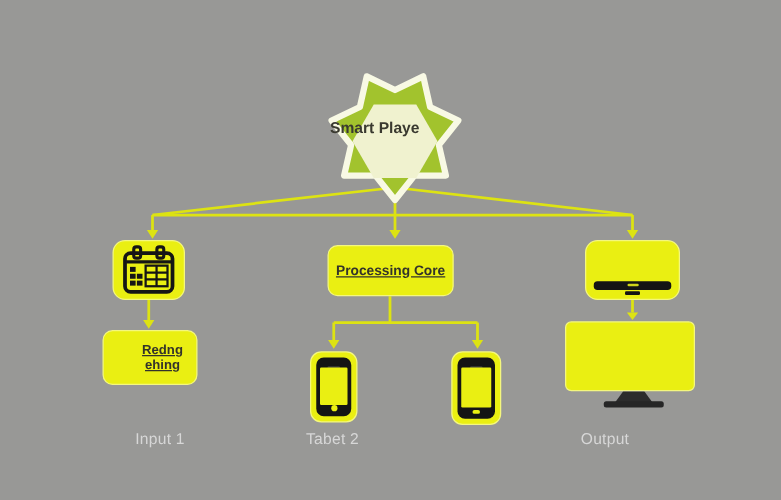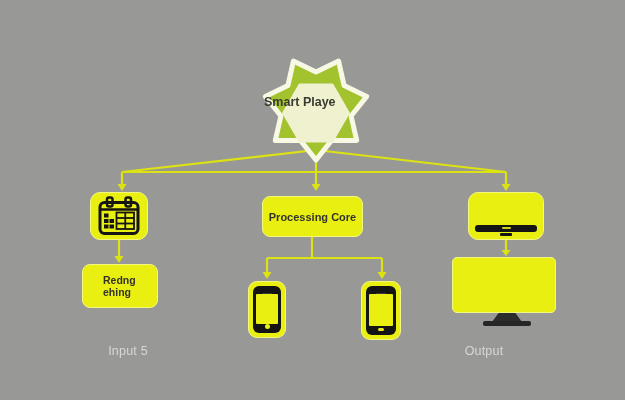--- a/index.html
+++ b/index.html
@@ -17,22 +17,23 @@
   .ybox{
     position:absolute;
     background:#eaef12;
     border:1px solid #f4f77e;
     box-sizing:border-box;
     display:flex;align-items:center;justify-content:center;
   }
   .node-label{
     color:#33332b;
     font-weight:bold;
-    text-align:left;
+    text-align:center;
     filter:blur(.2px);
+    text-decoration:underline;
   }
 
   
   #badge-text{
     position:absolute;left:264px;top:95px;width:104px;
     color:#3a3a30;font-weight:bold;
     font-size:12.5px;line-height:15px;
     filter:blur(.2px);
   }
 
@@ -153,16 +154,17 @@
         <div class="phone-home-rect"></div>
       </div>
       <div class="phone-screen"></div>
     </div>
   </div>
 
   <div id="monitor-screen"></div>
   <div id="monitor-neck"></div>
   <div id="monitor-base"></div>
 
-  <div class="caption" style="left:88px;">Input 5</div>
+  <div class="caption" style="left:88px;">Input 1</div>
+  <div class="caption" style="left:226px;">Tabet 2</div>
   <div class="caption" style="left:444px;">Output</div>
 
 </div>
 
 </body></html>

